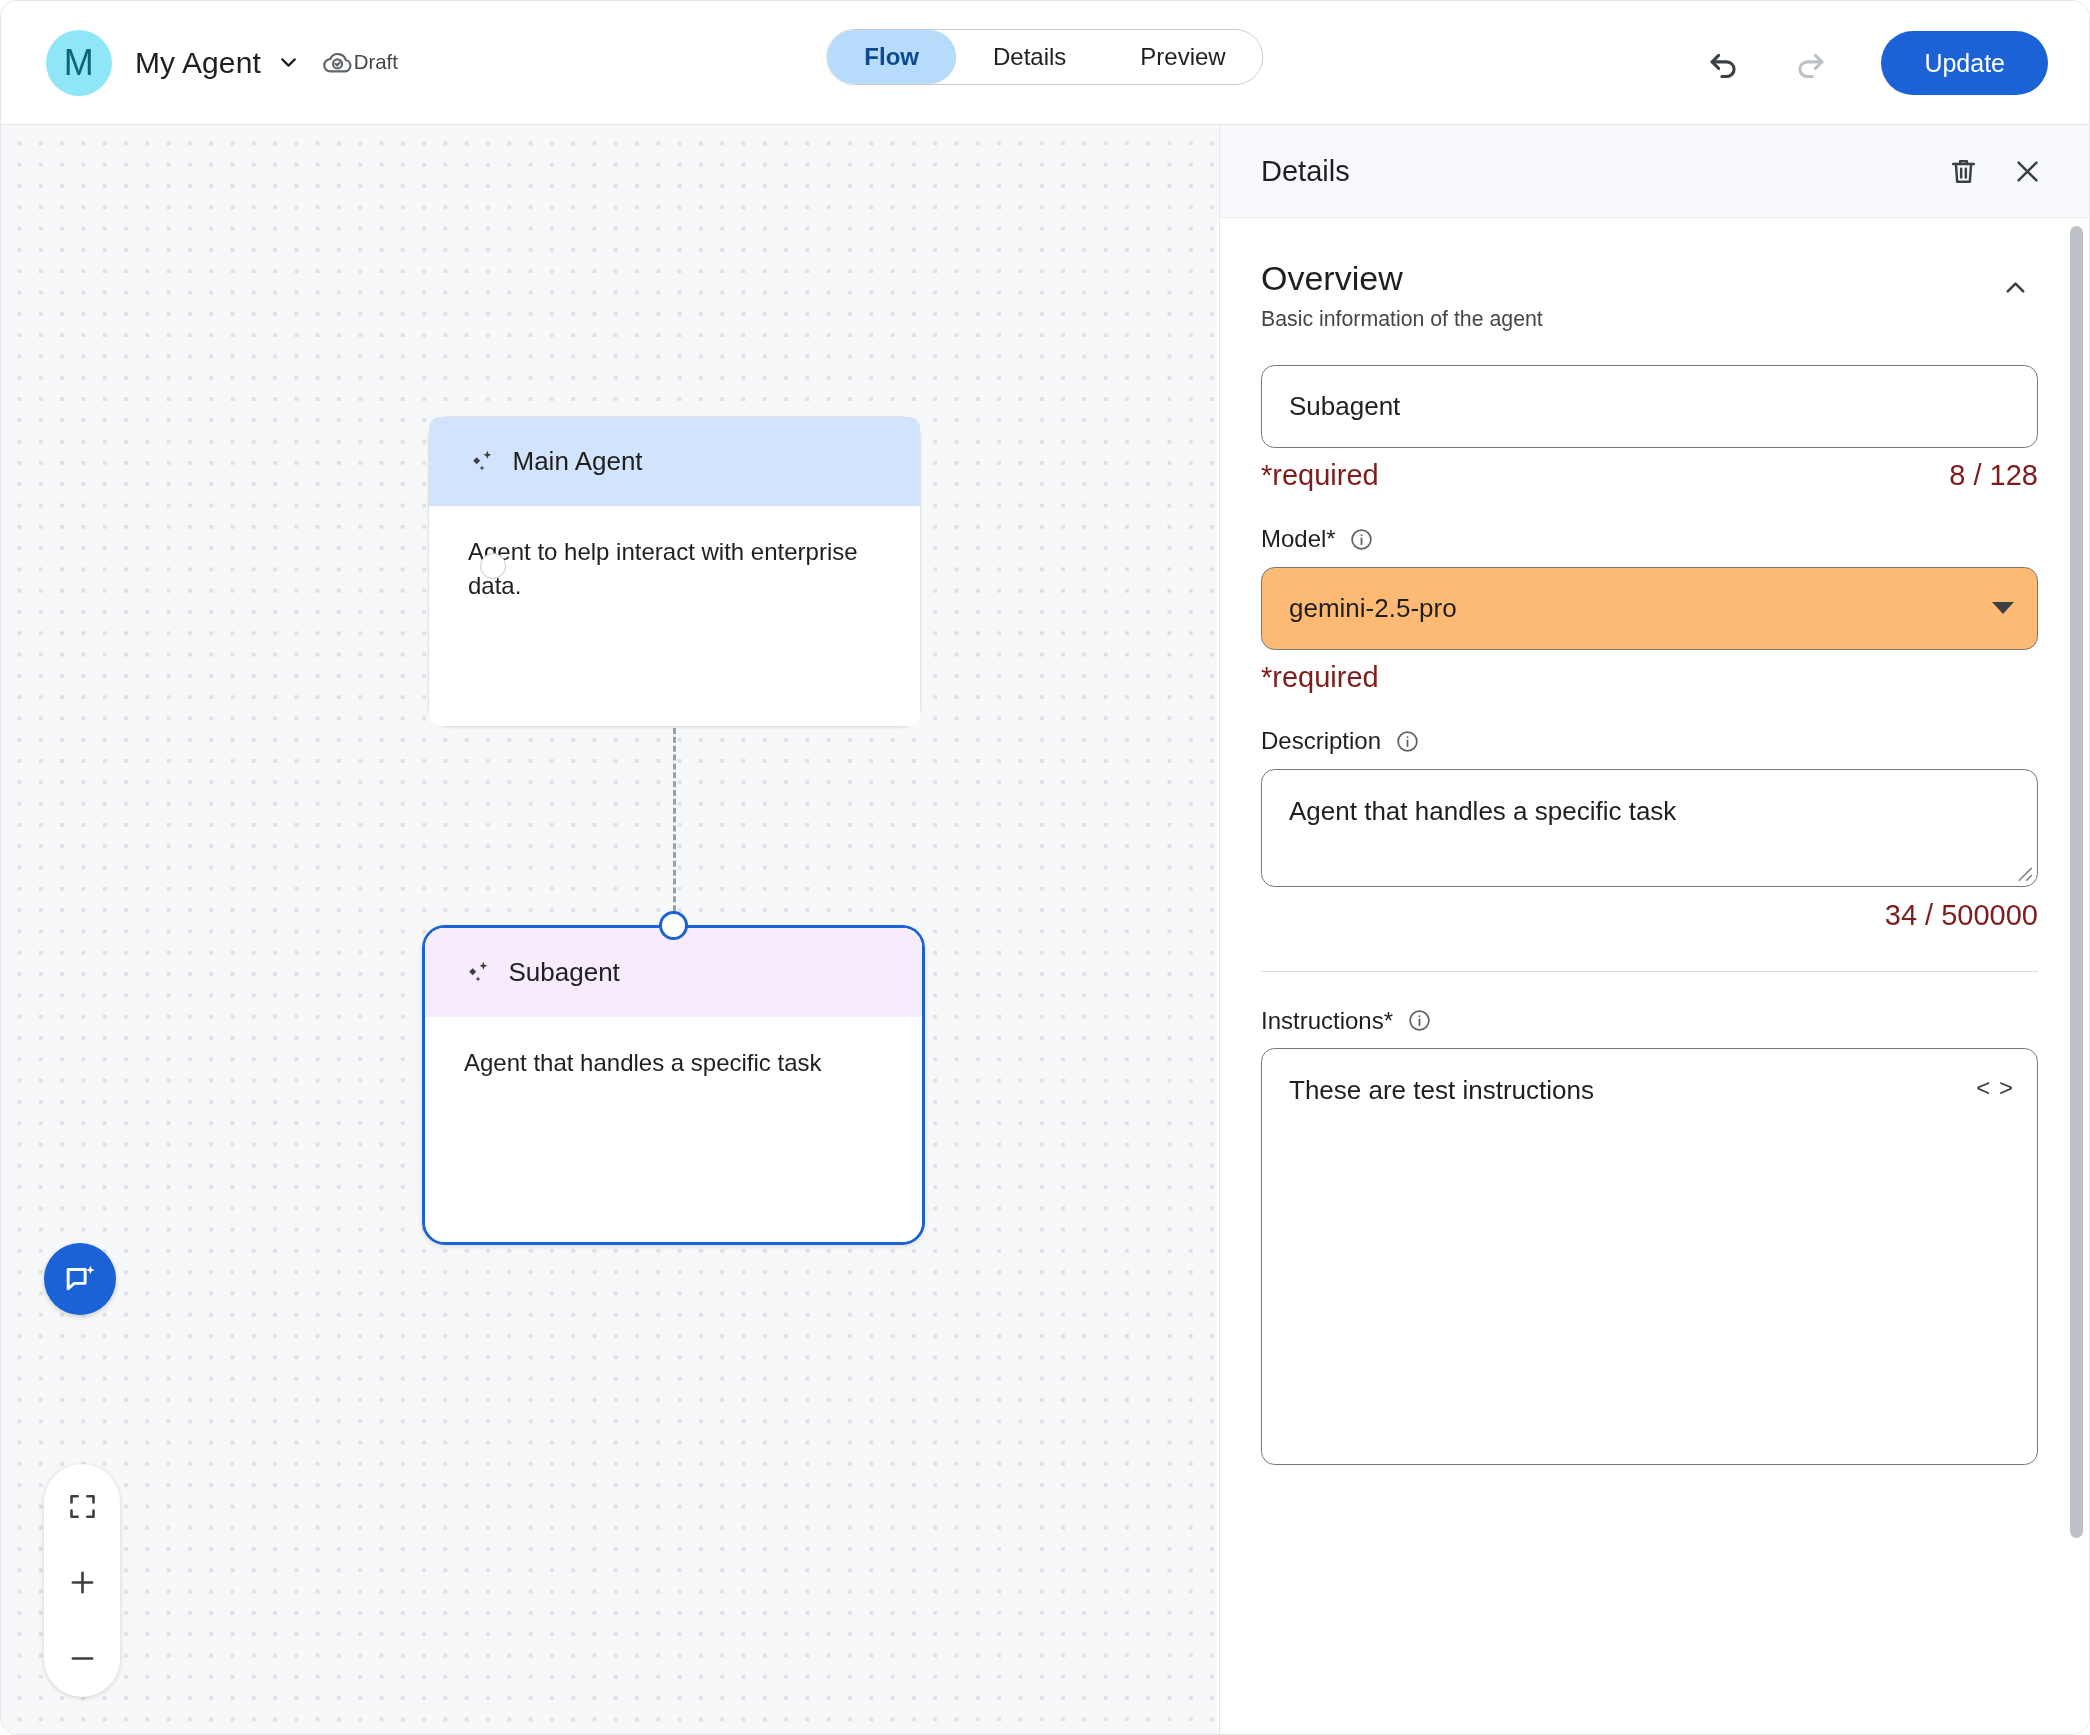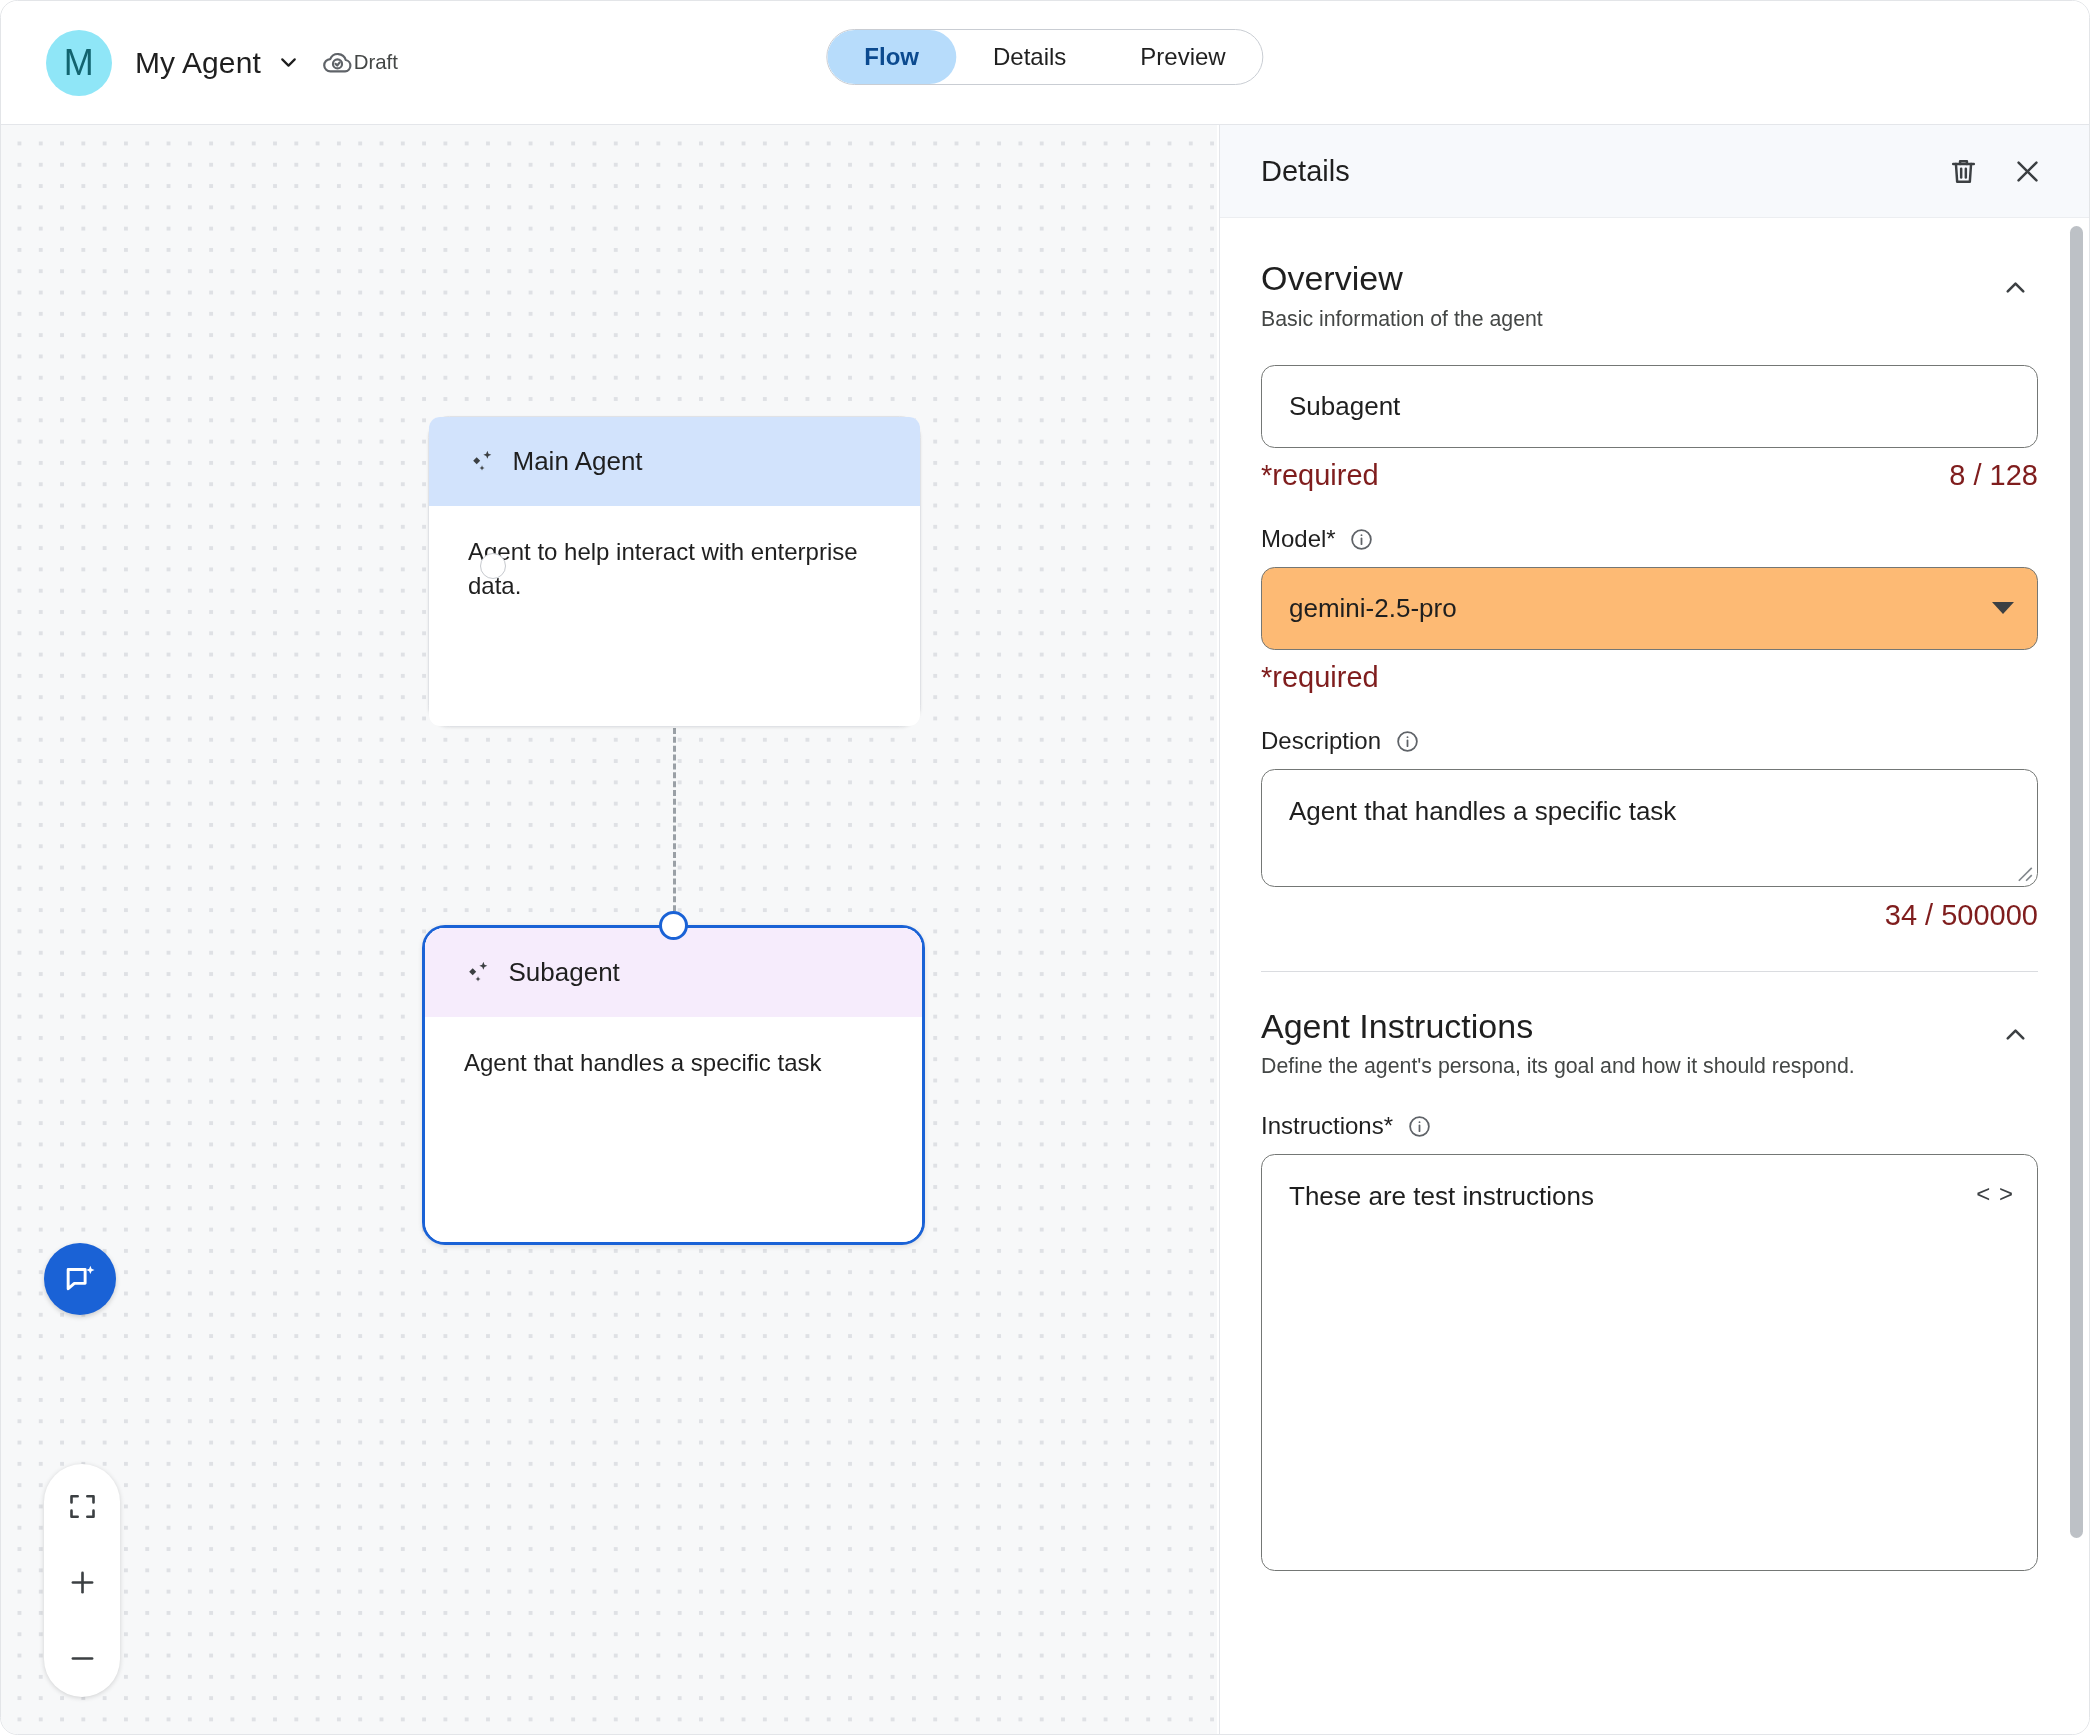--- a/index.html
+++ b/index.html
@@ -264,20 +264,35 @@
         <div class="hdr-sub">Draft</div>
       </div>
     </div>
 
     <div class="segmented">
       <div class="seg active">Flow</div>
       <div class="seg">Details</div>
       <div class="seg">Preview</div>
     </div>
 
+    <div class="hdr-right">
+      <div class="icon-btn">
+        <svg width="39" height="39" viewBox="0 0 24 24" fill="none" stroke="#3c4043" stroke-width="1.9" stroke-linecap="round" stroke-linejoin="round">
+          <polyline points="9 7 5 11 9 15"></polyline>
+            <path d="M5 11h9a4.5 4.5 0 0 1 0 9h-3"></path>
+        </svg>
+      </div>
+      <div class="icon-btn">
+        <svg width="39" height="39" viewBox="0 0 24 24" fill="none" stroke="#bdc1c6" stroke-width="1.9" stroke-linecap="round" stroke-linejoin="round">
+          <polyline points="15 7 19 11 15 15"></polyline>
+            <path d="M19 11h-9a4.5 4.5 0 0 0 0 9h3"></path>
+        </svg>
+      </div>
+      <div class="btn-update">Update</div>
+    </div>
   </div>
 
   <div class="canvas">
 
     <div class="edge"></div>
 
     <div class="node node-main">
       <div class="node-inner">
         <div class="node-head head-blue">
           <span>
@@ -426,31 +441,20 @@
               <line x1="11" y1="7.5" x2="7.5" y2="11"></line>
           </svg>
         </div>
         <div class="helper">
           <span class="right-only">34 / 500000</span>
         </div>
       </div>
 
       <div class="divider"></div>
 
-      <div class="section-head">
-        <div class="txt">
-          <div class="section-title">Agent Instructions</div>
-          <div class="section-sub">Define the agent's persona, its goal and how it should respond.</div>
-        </div>
-        <div class="collapse-btn">
-          <svg width="31" height="31" viewBox="0 0 24 24" fill="none" stroke="#3c4043" stroke-width="2" stroke-linecap="round" stroke-linejoin="round">
-            <polyline points="6 15 12 9 18 15"></polyline>
-          </svg>
-        </div>
-      </div>
 
       <div class="field">
         <div class="field-label">
           <span>Instructions*</span>
           <span>
             <svg class="info-ic" viewBox="0 0 24 24" fill="none" stroke="#5f6368" stroke-width="1.7" stroke-linecap="round">
               <circle cx="12" cy="12" r="9"></circle>
                 <line x1="12" y1="11" x2="12" y2="16.5"></line>
                 <circle cx="12" cy="7.8" r=".9" fill="#5f6368" stroke="none"></circle>
             </svg>

